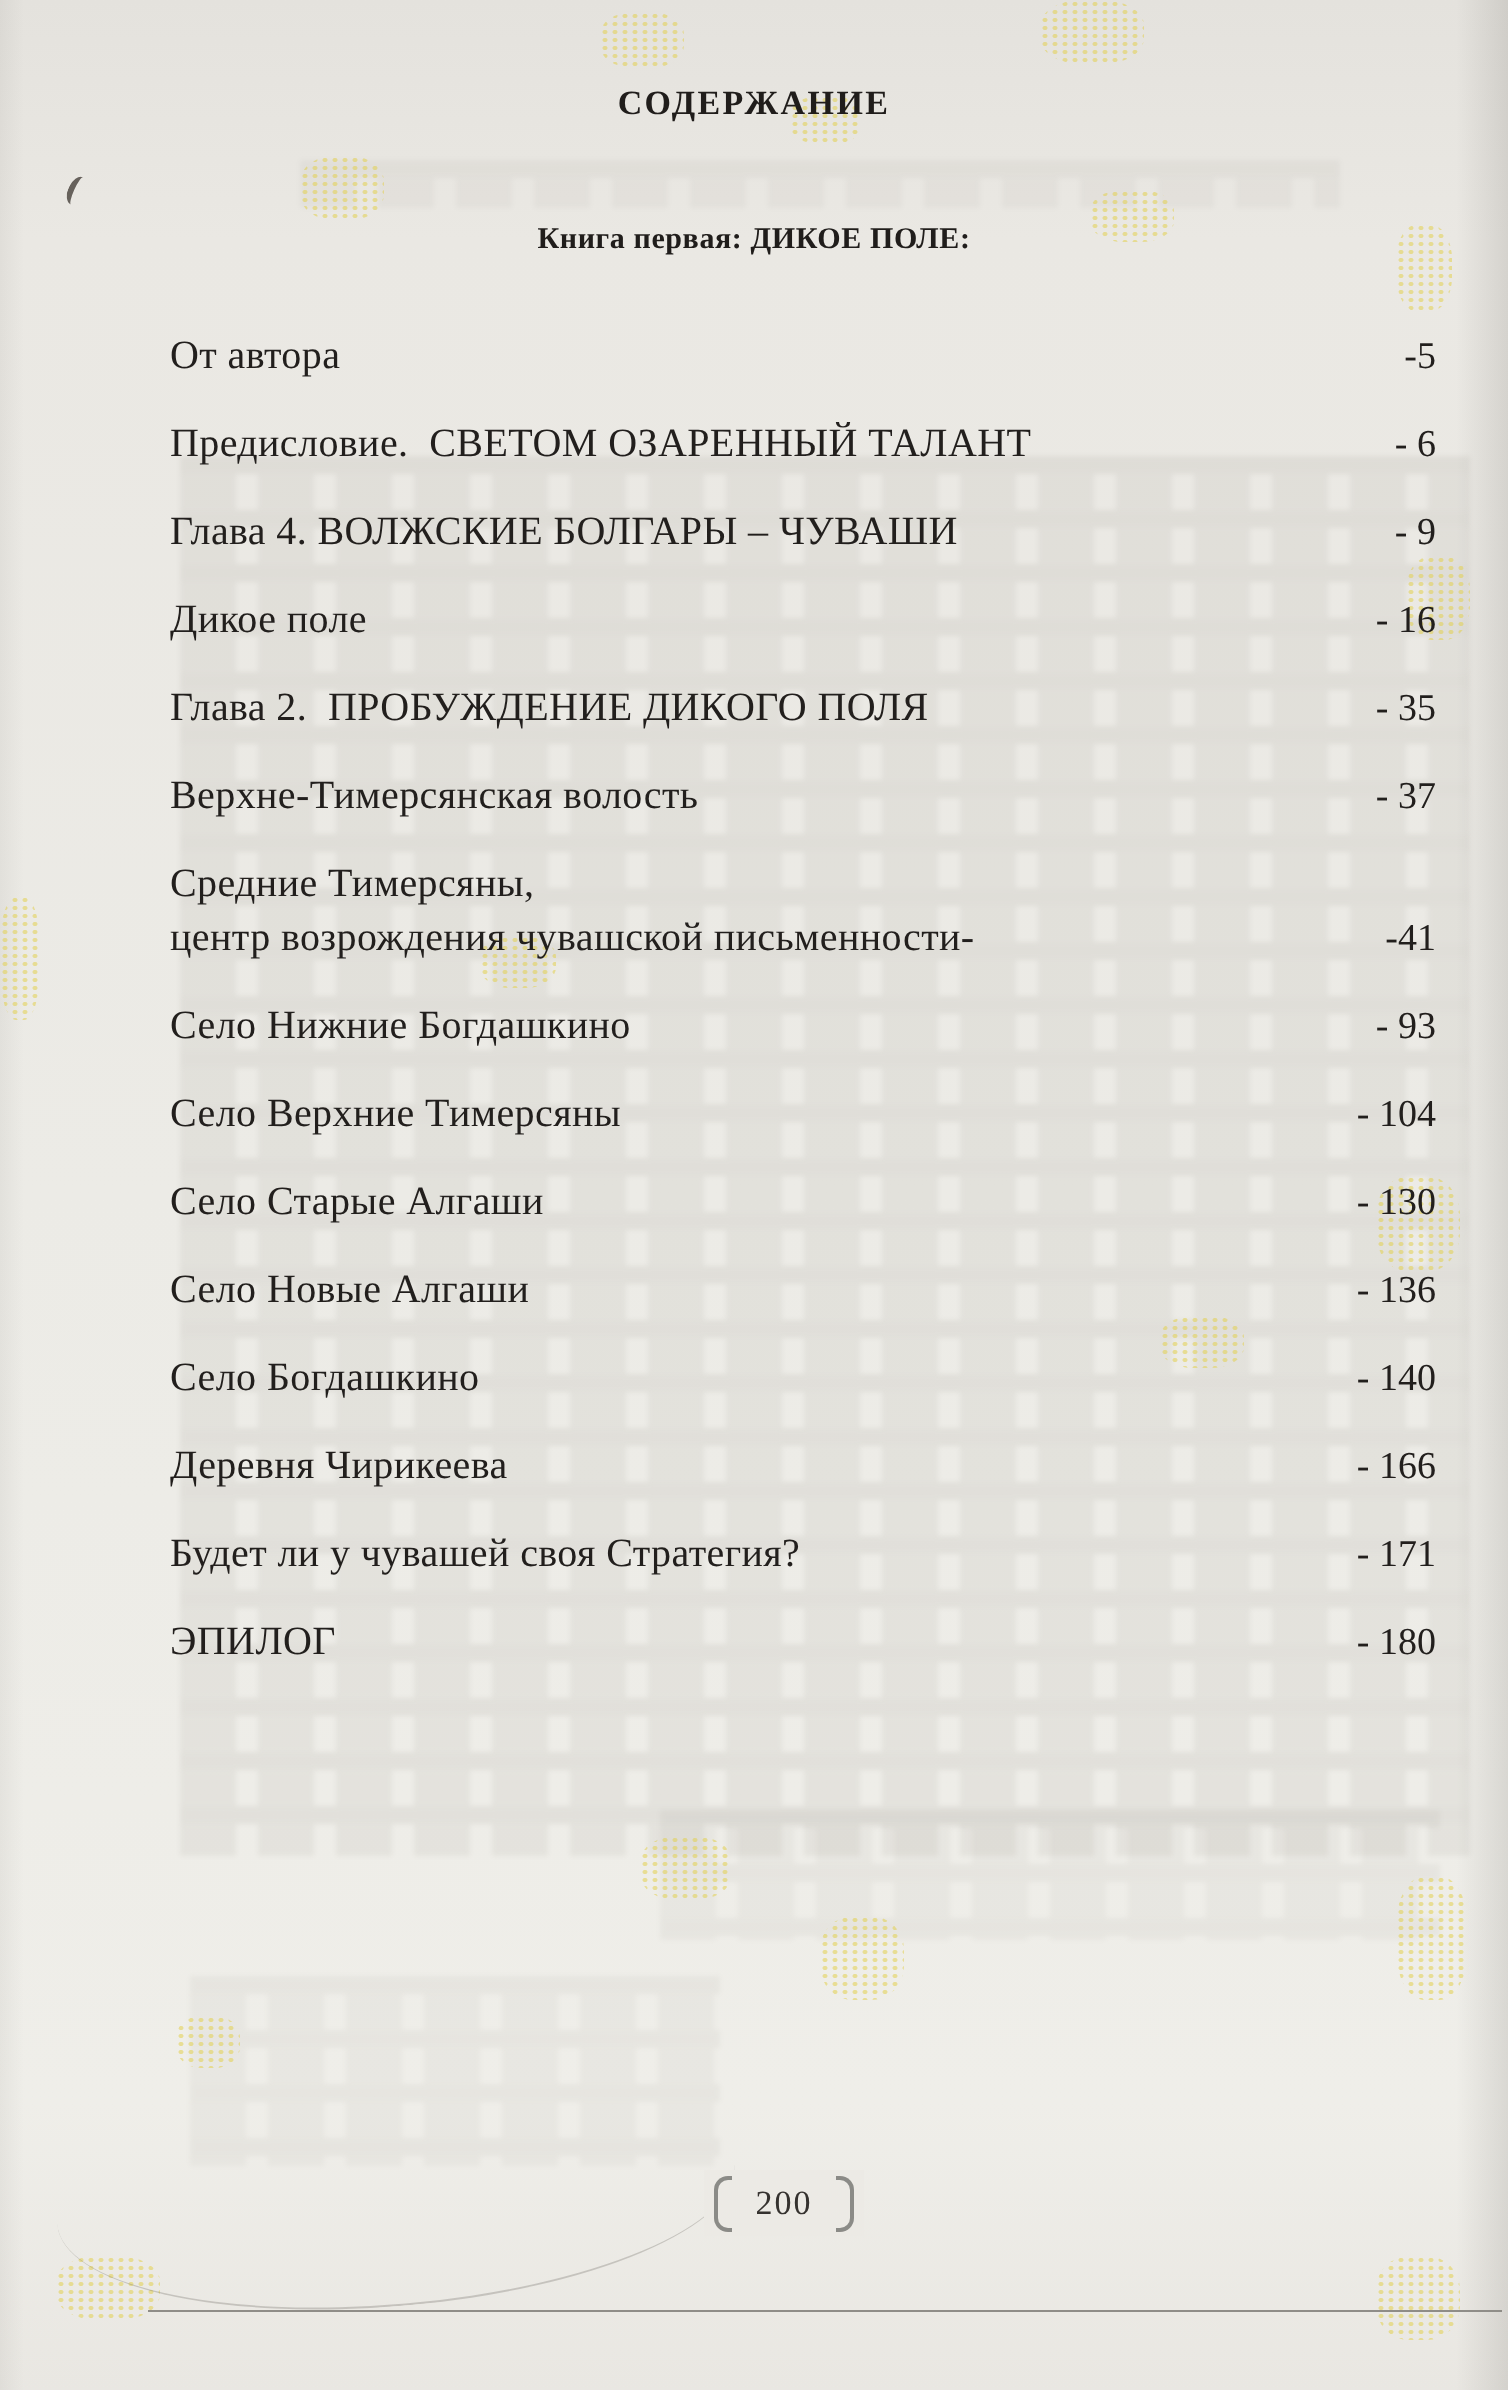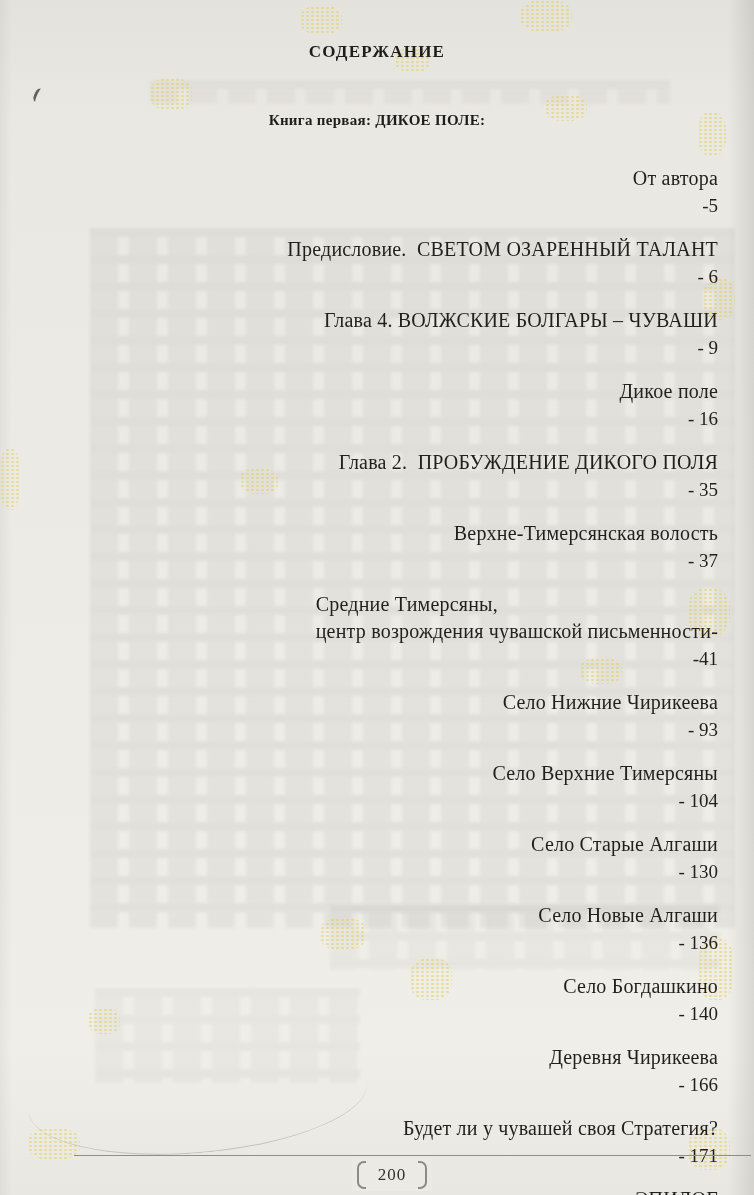--- a/index.html
+++ b/index.html
@@ -74,34 +74,33 @@
     position:relative;
     margin:36px 36px 0 85px;
   }
   .toc-row {
     display:flex;
     justify-content:space-between;
     align-items:flex-end;
     margin-bottom:17px;
     font-size:20px;
     line-height:27px;
-    flex-direction:column;
   }
   .toc-label { white-space:pre; letter-spacing:0.2px; }
   .toc-page  { font-size:19px; white-space:pre; padding-left:12px; }
 
   
   .footer-rule {
     position:absolute;
     left:74px; right:3px; top:1155px;
     border-top:1.5px solid #8f8d88;
   }
   .pagenum-wrap {
     position:absolute;
-    left:352px; top:1158px;
+    left:352px; top:1085px;
     width:80px; height:33px;
     background:#eceae5;
     display:flex;
     align-items:center;
     justify-content:center;
   }
   .bracket {
     width:9px; height:28px;
     border:2px solid #8b8b87;
     box-sizing:border-box;
@@ -180,21 +179,21 @@
       <div class="toc-label"><div>Верхне-Тимерсянская волость</div></div>
       <div class="toc-page">- 37</div>
     </div>
 
     <div class="toc-row">
       <div class="toc-label"><div>Средние Тимерсяны,</div><div>центр возрождения чувашской письменности-</div></div>
       <div class="toc-page">-41</div>
     </div>
 
     <div class="toc-row">
-      <div class="toc-label"><div>Село Нижние Чирикеева</div></div>
+      <div class="toc-label"><div>Село Нижние Богдашкино</div></div>
       <div class="toc-page">- 93</div>
     </div>
 
     <div class="toc-row">
       <div class="toc-label"><div>Село Верхние Тимерсяны</div></div>
       <div class="toc-page">- 104</div>
     </div>
 
     <div class="toc-row">
       <div class="toc-label"><div>Село Старые Алгаши</div></div>

